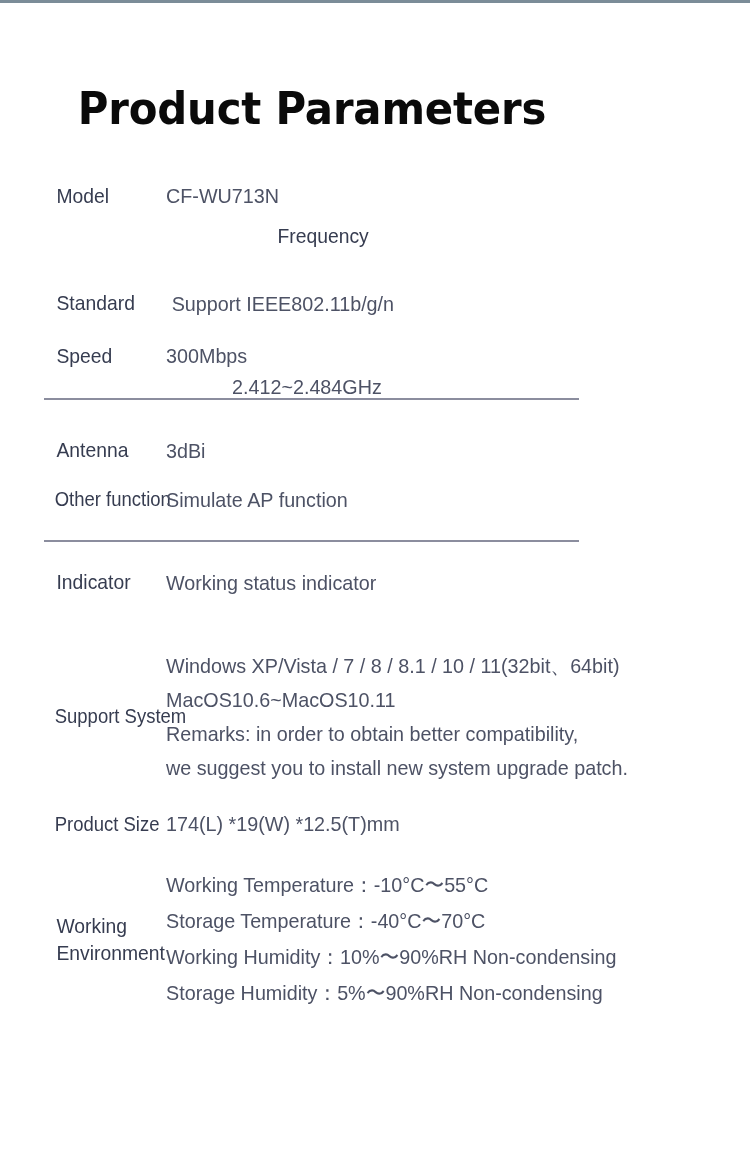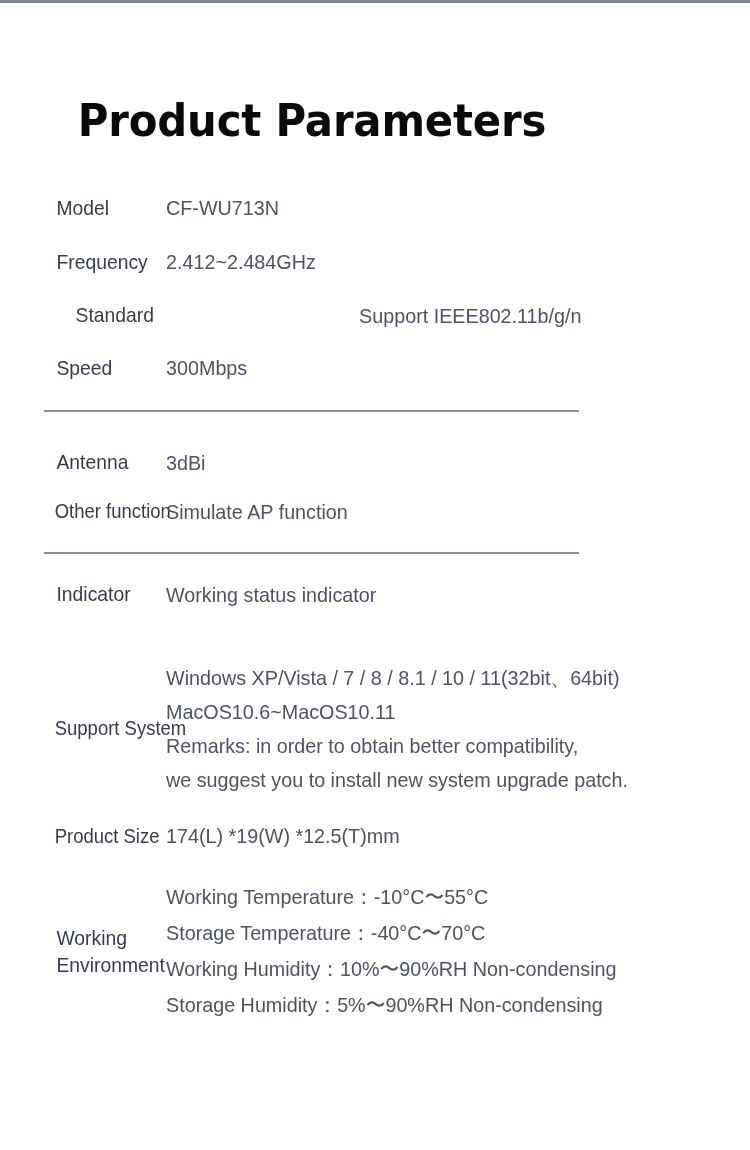--- a/index.html
+++ b/index.html
@@ -21,21 +21,21 @@
     position: absolute;
     top: 0;
     left: 0;
     width: 750px;
     height: 3px;
     background: #7b8c98;
   }
 
   .page {
     position: absolute;
-    top: 16px;
+    top: 4px;
     left: 0;
     width: 624px;
   }
 
   .title {
     text-align: center;
     font-size: 45px;
     font-weight: 700;
     color: #0a0a0a;
     letter-spacing: -0.2px;
@@ -104,22 +104,22 @@
 
   .row-value.indent { padding-left: 6px; }
 
   .row-value .vline {
     display: block;
     white-space: nowrap;
   }
 
   
   .r-model        { height: 54px; }
-  .r-frequency    { height: 54px; }
-  .r-standard     { height: 53px; text-align: right; }
+  .r-frequency    { height: 54px; flex-direction: column; }
+  .r-standard     { height: 53px; }
   .r-speed        { height: 52px; }
 
   .r-interface    { height: 50px; }
   .r-antenna      { height: 49px; }
   .r-otherfn      { height: 49px; }
   .r-transmit     { height: 56px; }
 
   .r-indicator    { height: 70px; align-items: flex-start; }
   .r-support      { height: 155px; align-items: center; }
   .r-size         { height: 60px; }

